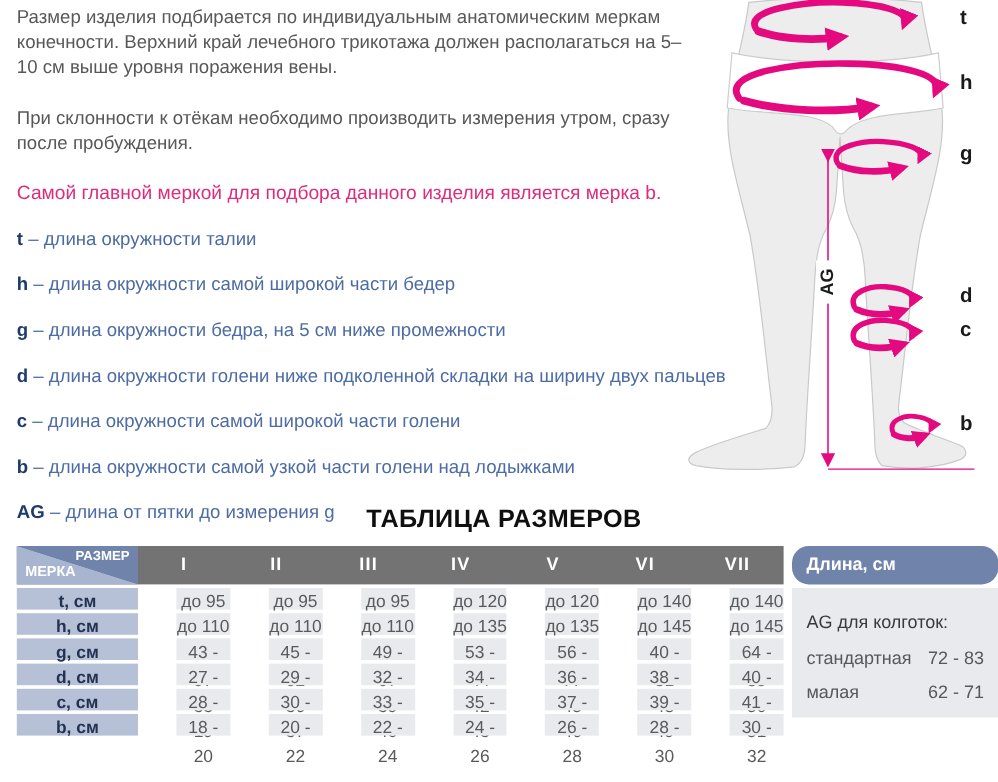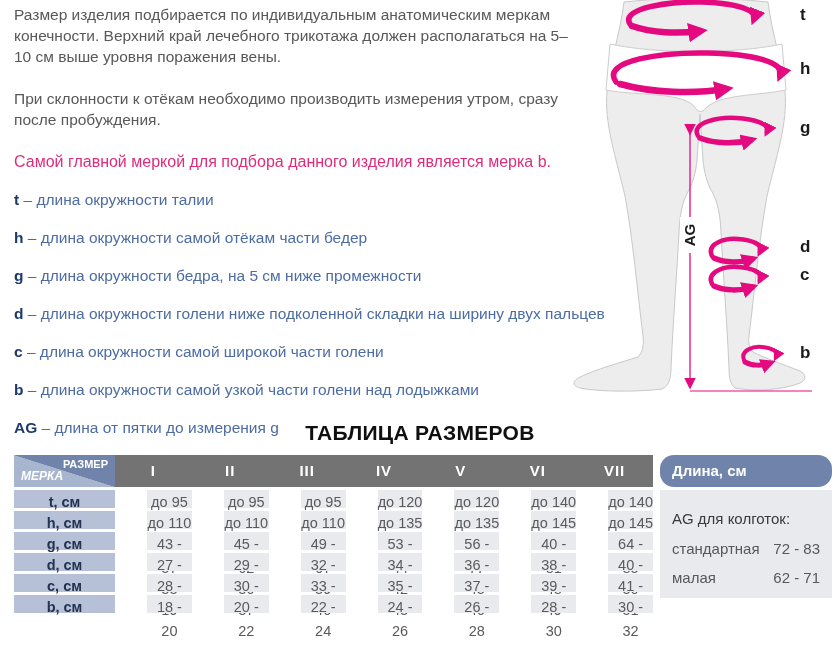--- a/index.html
+++ b/index.html
@@ -40,21 +40,21 @@
     text-align:center; font-size:21px; font-weight:bold; color:#0f0f0f; letter-spacing:0.3px;
   }
   
   .size-table { position:absolute; left:14px; top:455px; width:639px; }
   .thead { display:flex; height:32px; background:#737373; }
   .corner {
     position:relative; width:101px; height:32px;
     background:linear-gradient(to top right, #a8b5cf 49.6%, #7084ab 50.4%);
   }
   .corner-top { position:absolute; top:3px; right:7px; color:#fff; font-weight:bold; font-size:11px; }
-  .corner-bottom { position:absolute; bottom:4px; left:7px; color:#fff; font-weight:bold; font-size:12px;font-style:italic; }
+  .corner-bottom { position:absolute; bottom:4px; left:7px; color:#fff; font-weight:bold; font-size:12px; }
   .col-h {
     flex:1; text-align:center; line-height:32px;
     color:#ffffff; font-weight:bold; font-size:15px; letter-spacing:1px;
   }
   .trow { display:flex; height:18px; margin-top:3px;gap:32px; }
   .row-label {
     width:101px; background:#b6c0d7; color:#233250; font-weight:bold;
     font-size:14.5px; text-align:center; line-height:24px;
   }
   .cell {
@@ -82,21 +82,21 @@
     <p class="intro-p">При склонности к отёкам необходимо производить измерения утром, сразу после пробуждения.</p>
     <p class="highlight-p">Самой главной меркой для подбора данного изделия является мерка b.</p>
 
     <ul class="measure-list">
       <li class="measure-item">
         <span class="measure-letter">t</span>
         <span>– длина окружности талии</span>
       </li>
       <li class="measure-item">
         <span class="measure-letter">h</span>
-        <span>– длина окружности самой отёкам части бедер</span>
+        <span>– длина окружности самой широкой части бедер</span>
       </li>
       <li class="measure-item">
         <span class="measure-letter">g</span>
         <span>– длина окружности бедра, на 5 см ниже промежности</span>
       </li>
       <li class="measure-item">
         <span class="measure-letter">d</span>
         <span>– длина окружности голени ниже подколенной складки на ширину двух пальцев</span>
       </li>
       <li class="measure-item">

